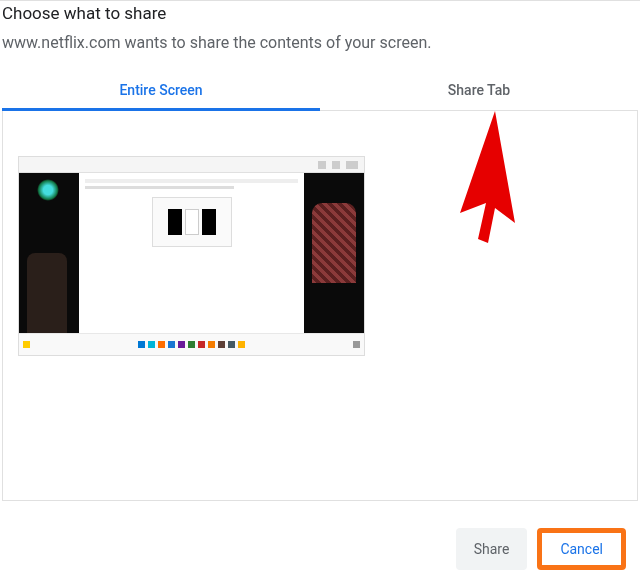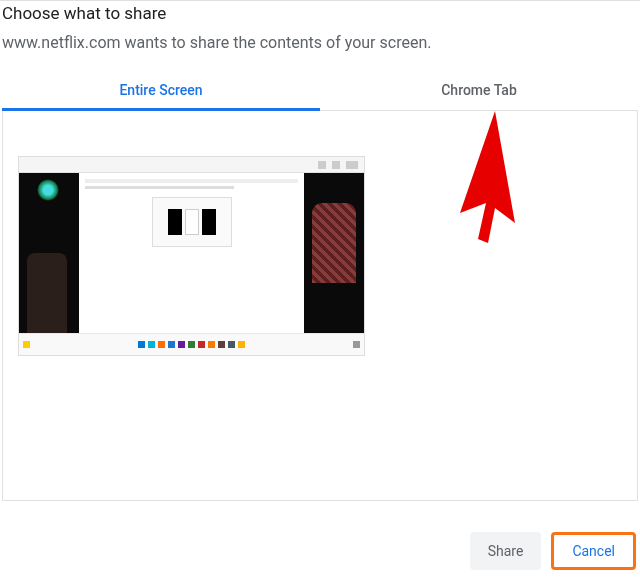--- a/index.html
+++ b/index.html
@@ -164,58 +164,58 @@
       padding: 0 4px;
       gap: 3px;
     }
     .tb-icon {
       width: 7px; height: 7px;
     }
     .tb-spacer { flex: 1; }
     .footer {
       position: absolute;
       bottom: 14px;
-      right: 4px;
+      right: 14px;
       display: flex;
       gap: 10px;
     }
     .btn {
       padding: 8px 18px;
       font-size: 14px;
       border-radius: 4px;
       cursor: pointer;
       font-family: inherit;
     }
     .btn-share {
       background: #f1f3f4;
       border: none;
       color: #5f6368;
     }
     .btn-cancel {
       background: #fff;
-      border: 3px solid #f97316;
+      border: 5px solid #f97316;
       color: #1a73e8;
     }
     .arrow-overlay {
       position: absolute;
       top: 102px;
       left: 440px;
       pointer-events: none;
     }
   </style>
 </head>
 <body>
 
 <div class="dialog">
   <h1 class="title">Choose what to share</h1>
   <p class="subtitle">www.netflix.com wants to share the contents of your screen.</p>
 
   <div class="tabs">
     <div class="tab active">Entire Screen</div>
-    <div class="tab">Chrome Tab</div>
+    <div class="tab">Share Tab</div>
   </div>
 
   <div class="content-area">
     <div class="screen-thumb">
       <div class="thumb-titlebar"></div>
       <div class="thumb-body">
         <div class="video-left"></div>
         <div class="video-center">
           <div class="mini-bar"></div>
           <div class="mini-text"></div>

